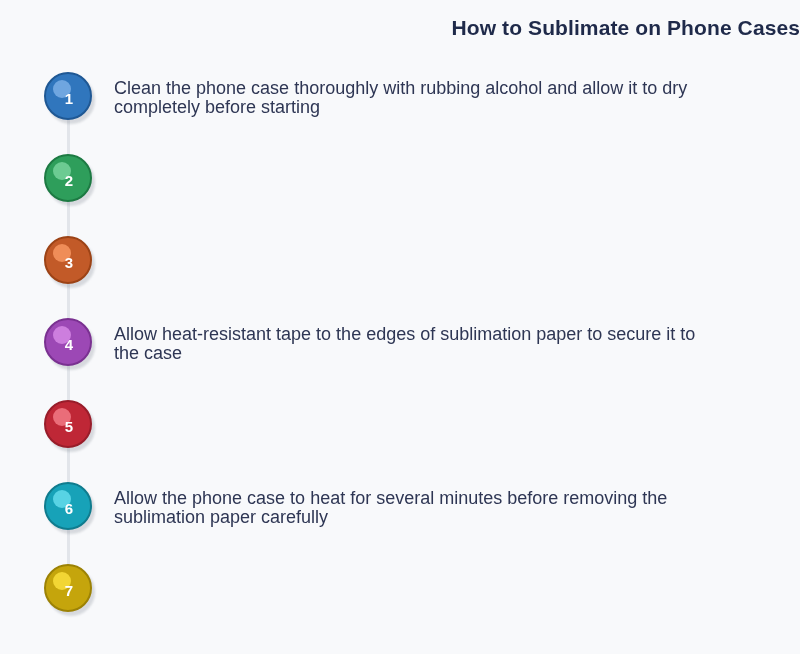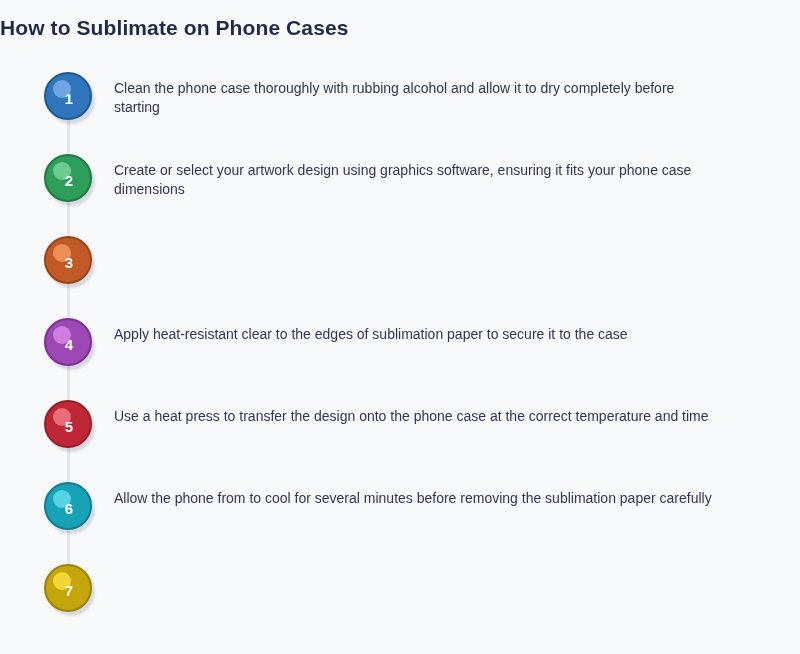--- a/index.html
+++ b/index.html
@@ -18,21 +18,21 @@
   #infographic {
     position: relative;
     width: 800px;
     height: 654px;
   }
   .page-title {
     position: absolute;
     top: 16px;
     left: 0;
     width: 800px;
-    text-align: left;
+    text-align: right;
     font-size: 21px;
     font-weight: bold;
     color: #1f2a4a;
     letter-spacing: 0.1px;
   }
   .connector-line {
     position: absolute;
     left: 66.5px;
     top: 96px;
     width: 3px;
@@ -99,21 +99,21 @@
     color: #ffffff;
     font-size: 15px;
     font-weight: bold;
     text-indent: 2px;
   }
   .step-text {
     position: absolute;
     left: 114px;
     top: 7px;
     width: 604px;
-    font-size: 14px;
+    font-size: 18px;
     line-height: 18.5px;
     color: #2e3654;
   }
 </style>
 </head>
 <body>
 
 <div id="infographic">
 
   <div class="page-title">How to Sublimate on Phone Cases</div>
@@ -132,60 +132,58 @@
         <div class="step-text">Clean the phone case thoroughly with rubbing alcohol and allow it to dry completely before starting</div>
       </div>
       <div class="step" style="top: 154px;">
         <div class="marker-wrap">
           <div class="marker-shadow"></div>
           <div class="marker" style="background: rgb(46, 158, 91); border: 2px solid rgb(29, 122, 67);">
             <div class="marker-highlight" style="background: rgb(108, 203, 146);"></div>
           </div>
           <div class="marker-num">2</div>
         </div>
-        <div class="step-text">Create or select your artwork design using graphics software, ensuring it fits your phone case dimensions</div>
       </div>
       <div class="step" style="top: 236px;">
         <div class="marker-wrap">
           <div class="marker-shadow"></div>
           <div class="marker" style="background: rgb(194, 90, 40); border: 2px solid rgb(156, 67, 22);">
             <div class="marker-highlight" style="background: rgb(239, 141, 88);"></div>
           </div>
           <div class="marker-num">3</div>
         </div>
       </div>
       <div class="step" style="top: 318px;">
         <div class="marker-wrap">
           <div class="marker-shadow"></div>
           <div class="marker" style="background: rgb(156, 72, 181); border: 2px solid rgb(122, 49, 145);">
             <div class="marker-highlight" style="background: rgb(205, 126, 222);"></div>
           </div>
           <div class="marker-num">4</div>
         </div>
-        <div class="step-text">Apply heat-resistant clear to the edges of sublimation paper to secure it to the case</div>
+        <div class="step-text">Allow heat-resistant tape to the edges of sublimation paper to secure it to the case</div>
       </div>
       <div class="step" style="top: 400px;">
         <div class="marker-wrap">
           <div class="marker-shadow"></div>
           <div class="marker" style="background: rgb(191, 39, 54); border: 2px solid rgb(152, 29, 42);">
             <div class="marker-highlight" style="background: rgb(234, 109, 121);"></div>
           </div>
           <div class="marker-num">5</div>
         </div>
-        <div class="step-text">Use a heat press to transfer the design onto the phone case at the correct temperature and time</div>
       </div>
       <div class="step" style="top: 482px;">
         <div class="marker-wrap">
           <div class="marker-shadow"></div>
           <div class="marker" style="background: rgb(23, 162, 184); border: 2px solid rgb(16, 124, 142);">
             <div class="marker-highlight" style="background: rgb(88, 211, 228);"></div>
           </div>
           <div class="marker-num">6</div>
         </div>
-        <div class="step-text">Allow the phone from to cool for several minutes before removing the sublimation paper carefully</div>
+        <div class="step-text">Allow the phone case to heat for several minutes before removing the sublimation paper carefully</div>
       </div>
       <div class="step" style="top: 564px;">
         <div class="marker-wrap">
           <div class="marker-shadow"></div>
           <div class="marker" style="background: rgb(197, 165, 12); border: 2px solid rgb(156, 130, 5);">
             <div class="marker-highlight" style="background: rgb(242, 214, 52);"></div>
           </div>
           <div class="marker-num">7</div>
         </div>
       </div>

